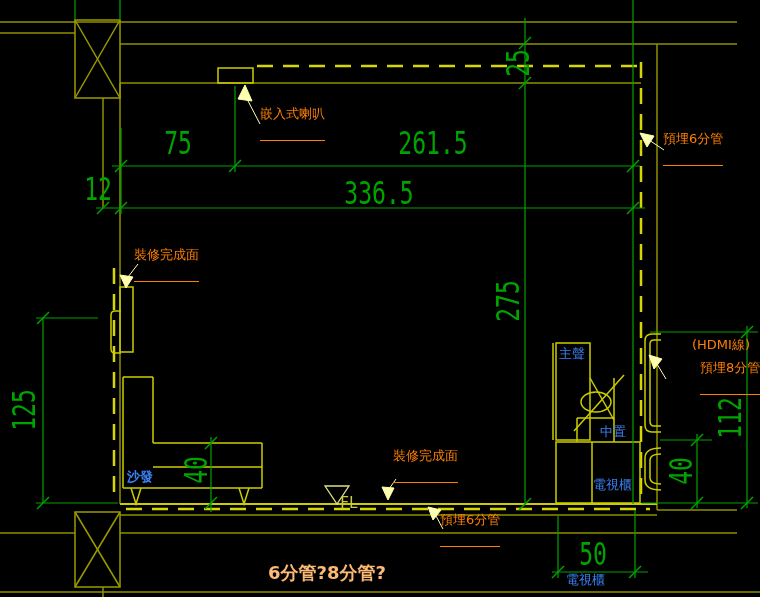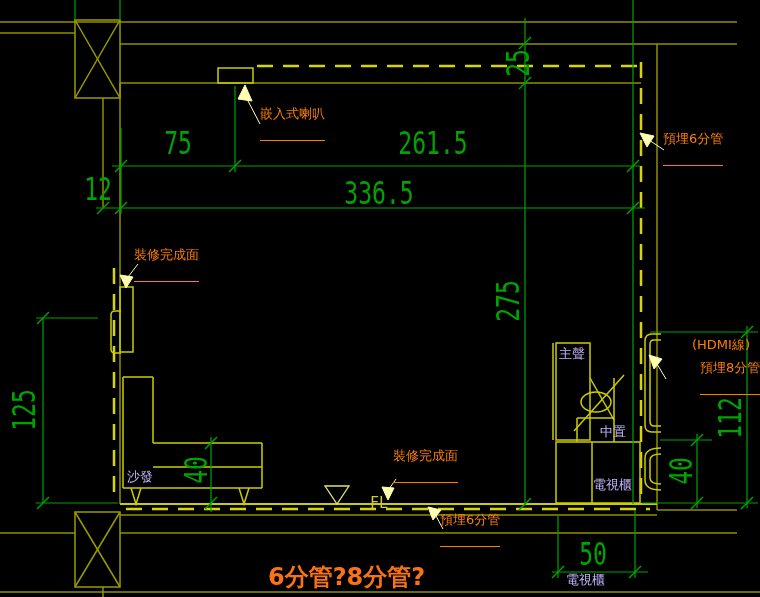--- a/index.html
+++ b/index.html
@@ -2,26 +2,26 @@
 <html><head>
 <meta charset="utf-8">
 <style>
   html,body{margin:0;padding:0;background:#000;}
   #canvas{position:relative;width:760px;height:597px;background:#000;overflow:hidden;
           font-family:"DejaVu Sans",sans-serif;}
   #canvas svg{position:absolute;left:0;top:0;}
   .dim{position:absolute;color:#00a400;font-family:"DejaVu Sans Mono",monospace;
        font-size:32px;white-space:nowrap;transform:translate(-50%,-50%) scaleX(0.72);}
   .dim.vert{transform:translate(-50%,-50%) rotate(-90deg) scaleX(0.72);}
-  .cjk-g{position:absolute;color:#c4b5fd;font-size:13px;white-space:nowrap;}
+  .cjk-g{position:absolute;color:#3b82f6;font-size:13px;white-space:nowrap;}
   .cjk-o{position:absolute;color:#ff7f00;font-size:13px;white-space:nowrap;
          border-bottom:1px solid #ff7f00;padding-bottom:17px;}
   .cjk-o.nounder{border-bottom:none;padding-bottom:0;}
-  .fl-text{position:absolute;color:#c8c850;font-size:15px;font-family:"DejaVu Sans Mono",monospace;margin-left:30px;}
-  .question{position:absolute;color:#f97316;font-size:24px;font-weight:bold;white-space:nowrap;}
+  .fl-text{position:absolute;color:#c8c850;font-size:15px;font-family:"DejaVu Sans Mono",monospace;}
+  .question{position:absolute;color:#fdba74;font-size:18px;font-weight:bold;white-space:nowrap;}
 </style>
 </head>
 <body>
 
 <div id="canvas">
 
 <svg width="760" height="597" viewBox="0 0 760 597">
 
   <g stroke="#8f8f00" stroke-width="1.5" fill="none">
     <line x1="0" y1="22" x2="737" y2="22"></line>
@@ -186,21 +186,21 @@
 <div class="dim" style="left:593px;top:554px;">50</div>
 
 <div class="cjk-o" style="left:260px;top:105px;">嵌入式喇叭</div>
 <div class="cjk-o" style="left:663px;top:130px;">預埋6分管</div>
 <div class="cjk-o" style="left:134px;top:246px;">裝修完成面</div>
 <div class="cjk-o nounder" style="left:664px;top:336px;margin-left:28px;">(HDMI線)</div>
 <div class="cjk-o" style="left:700px;top:359px;">預埋8分管</div>
 <div class="cjk-o" style="left:393px;top:447px;">裝修完成面</div>
 <div class="cjk-o" style="left:440px;top:511px;">預埋6分管</div>
 
-<div class="cjk-g" style="left:127px;top:468px;">沙發</div>
+<div class="cjk-g" style="left:127px;top:468px;font-weight:bold;">沙發</div>
 <div class="cjk-g" style="left:559px;top:345px;">主聲</div>
 <div class="cjk-g" style="left:589px;top:423px;margin-left:11px;">中置</div>
 <div class="cjk-g" style="left:593px;top:476px;">電視櫃</div>
 <div class="cjk-g" style="left:566px;top:571px;">電視櫃</div>
 <div class="fl-text" style="left:340px;top:494px;">FL</div>
 <div class="question" style="left:268px;top:561px;">6分管?8分管?</div>
 
 </div>
 
 </body></html>

